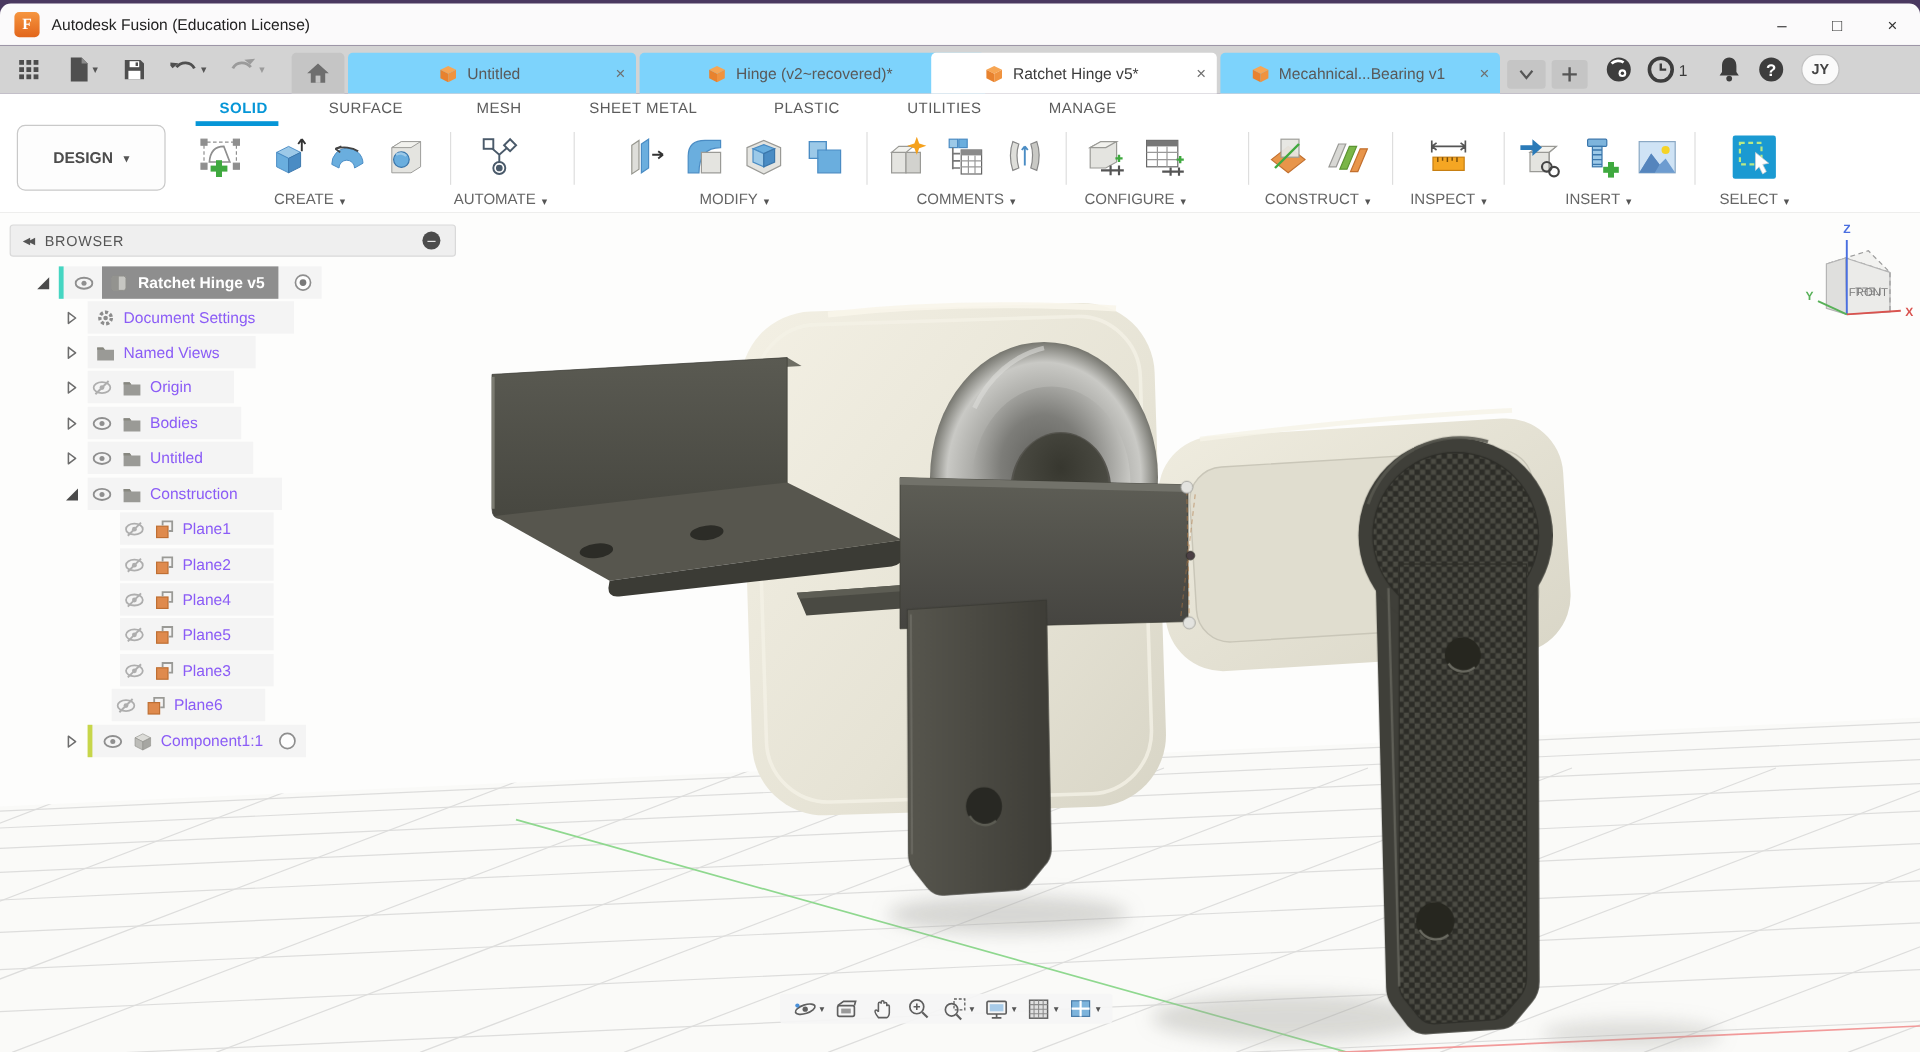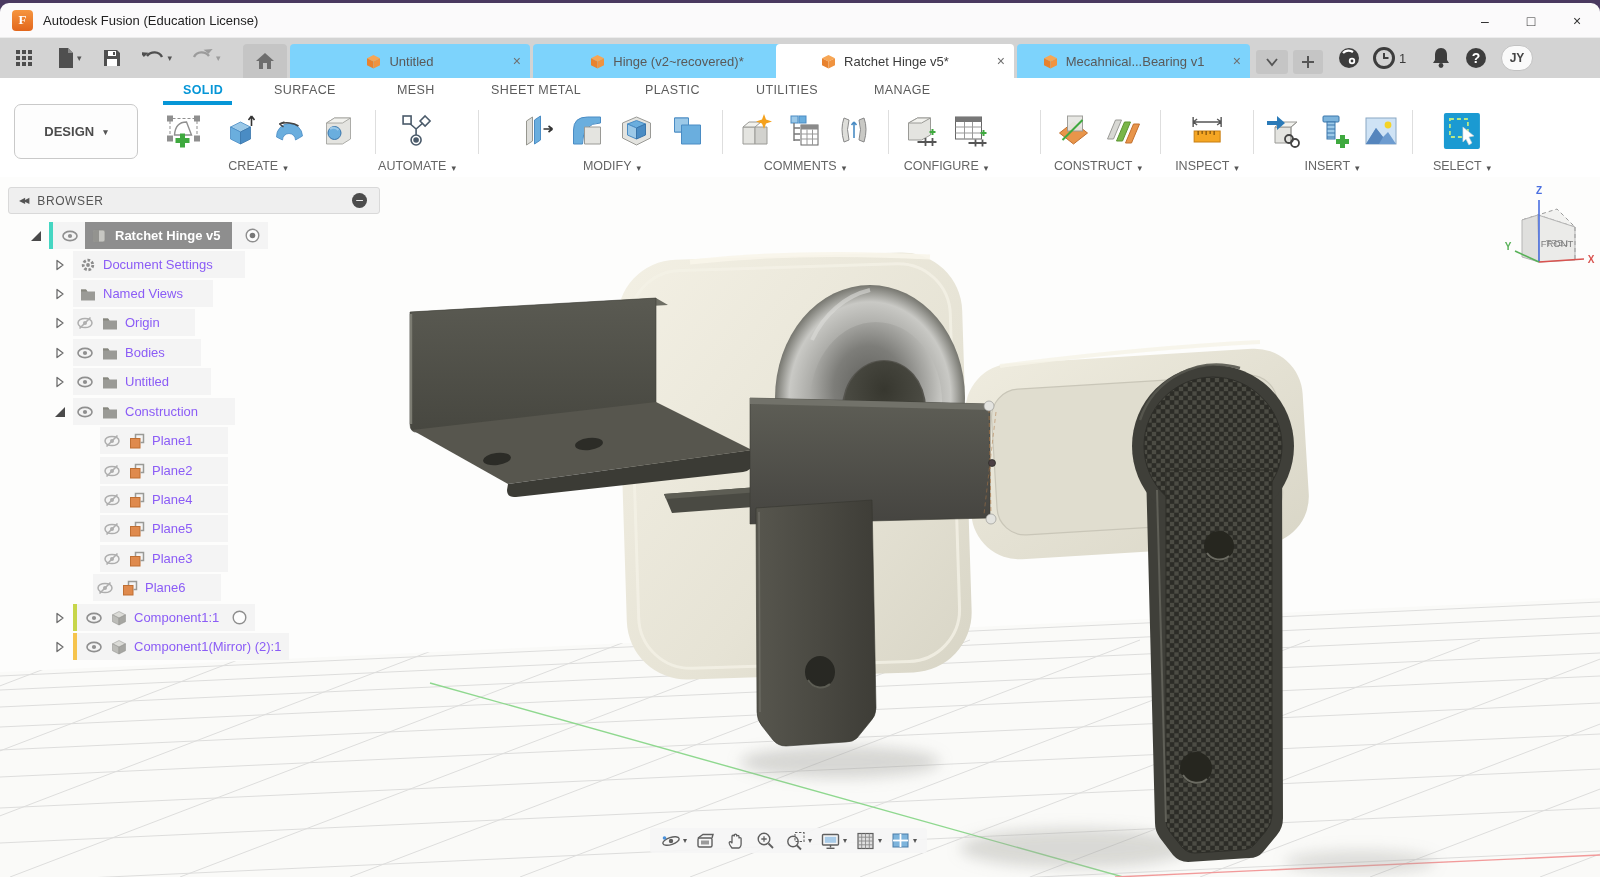--- a/index.html
+++ b/index.html
@@ -908,35 +908,20 @@
           </svg>
         <svg class="bicon" style="margin-left:2px">
             <use href="#i-cube"></use>
           </svg>
         <span class="blabel">Component1:1</span>
         <svg class="bradio">
             <use href="#i-radio"></use>
           </svg>
       </div>
     </div>
-    <div class="brow" style="top:446px;left:44px">
-      <svg class="bexp">
-          <use href="#i-arrow"></use>
-        </svg>
-      <div class="rowcard">
-        <span class="cbar" style="background:#f6c44d"></span>
-        <svg class="bicon" style="margin-left:2px">
-            <use href="#i-eye"></use>
-          </svg>
-        <svg class="bicon" style="margin-left:2px">
-            <use href="#i-cube"></use>
-          </svg>
-        <span class="blabel">Component1(Mirror) (2):1</span>
-      </div>
-    </div>
   </div>
 
 
   <div class="navbar">
     <div class="nvbtn">
       <svg width="22" height="22">
           <ellipse cx="11" cy="11" rx="8.5" ry="3.6" fill="none" stroke="#5f5f5f" stroke-width="1.4" transform="rotate(-18 11 11)"></ellipse>
           <circle cx="11" cy="11" r="2.2" fill="#5f5f5f"></circle>
           <circle cx="4.5" cy="8" r="1.8" fill="#4a90d9"></circle>
         </svg>

